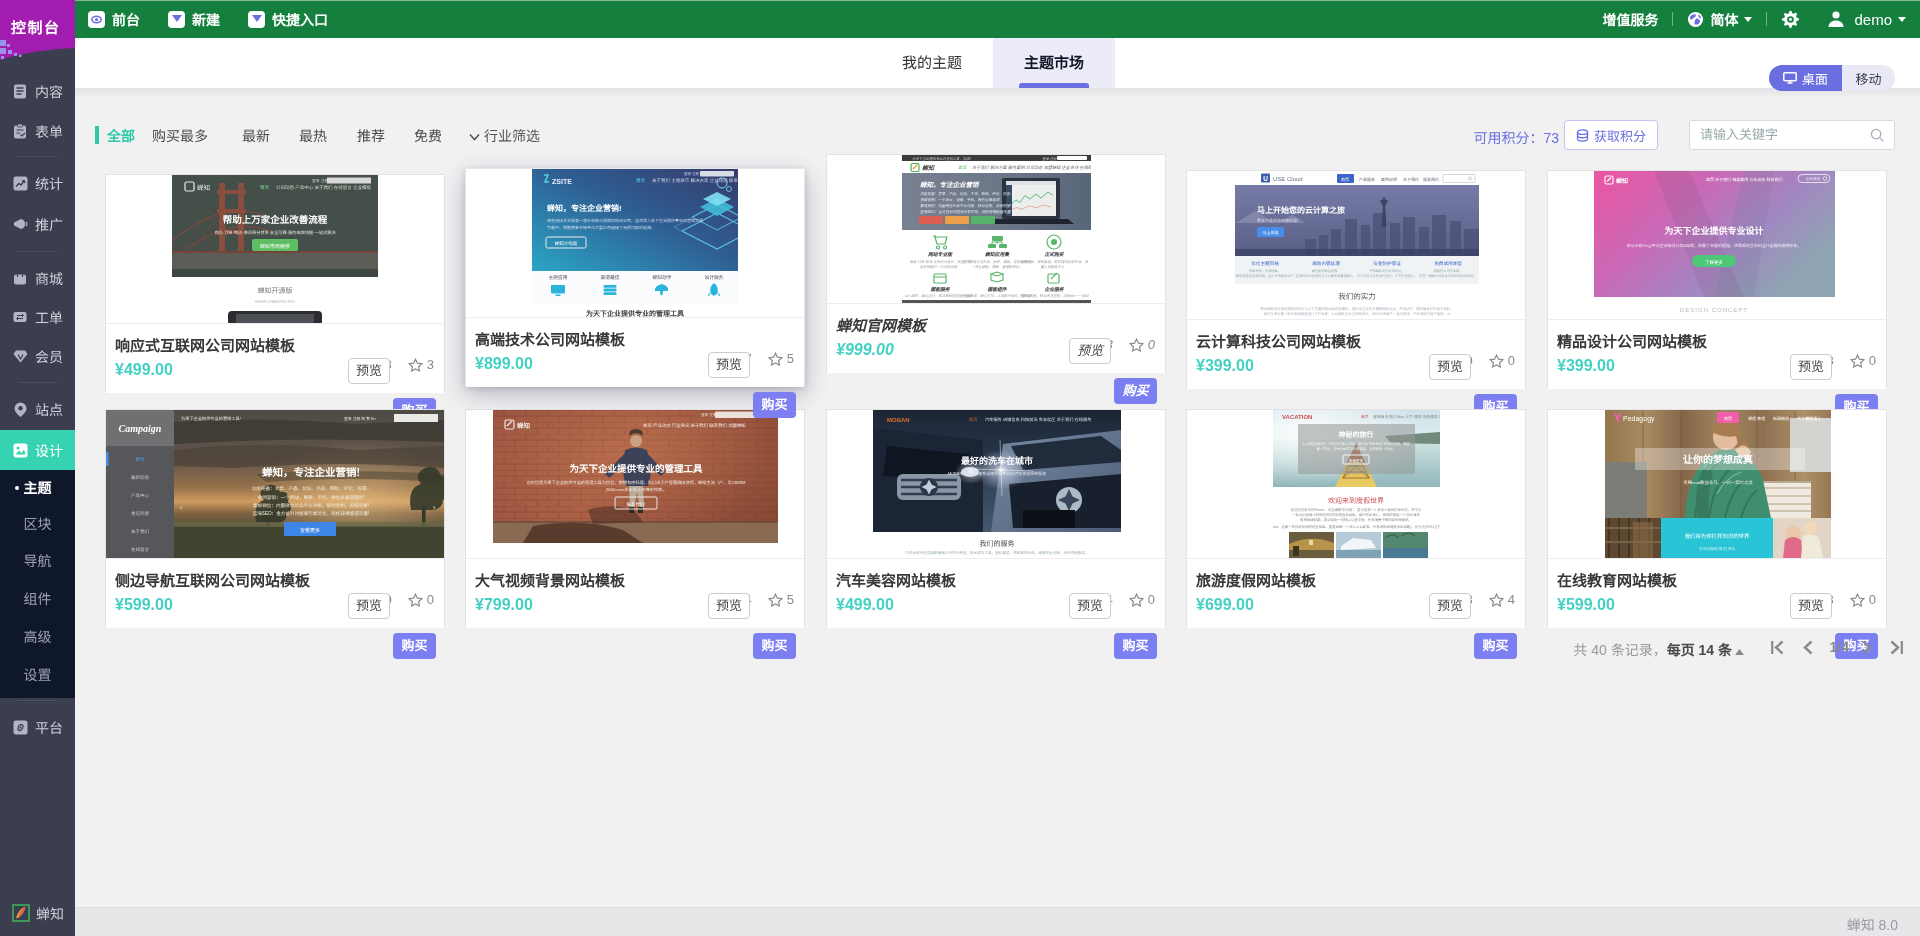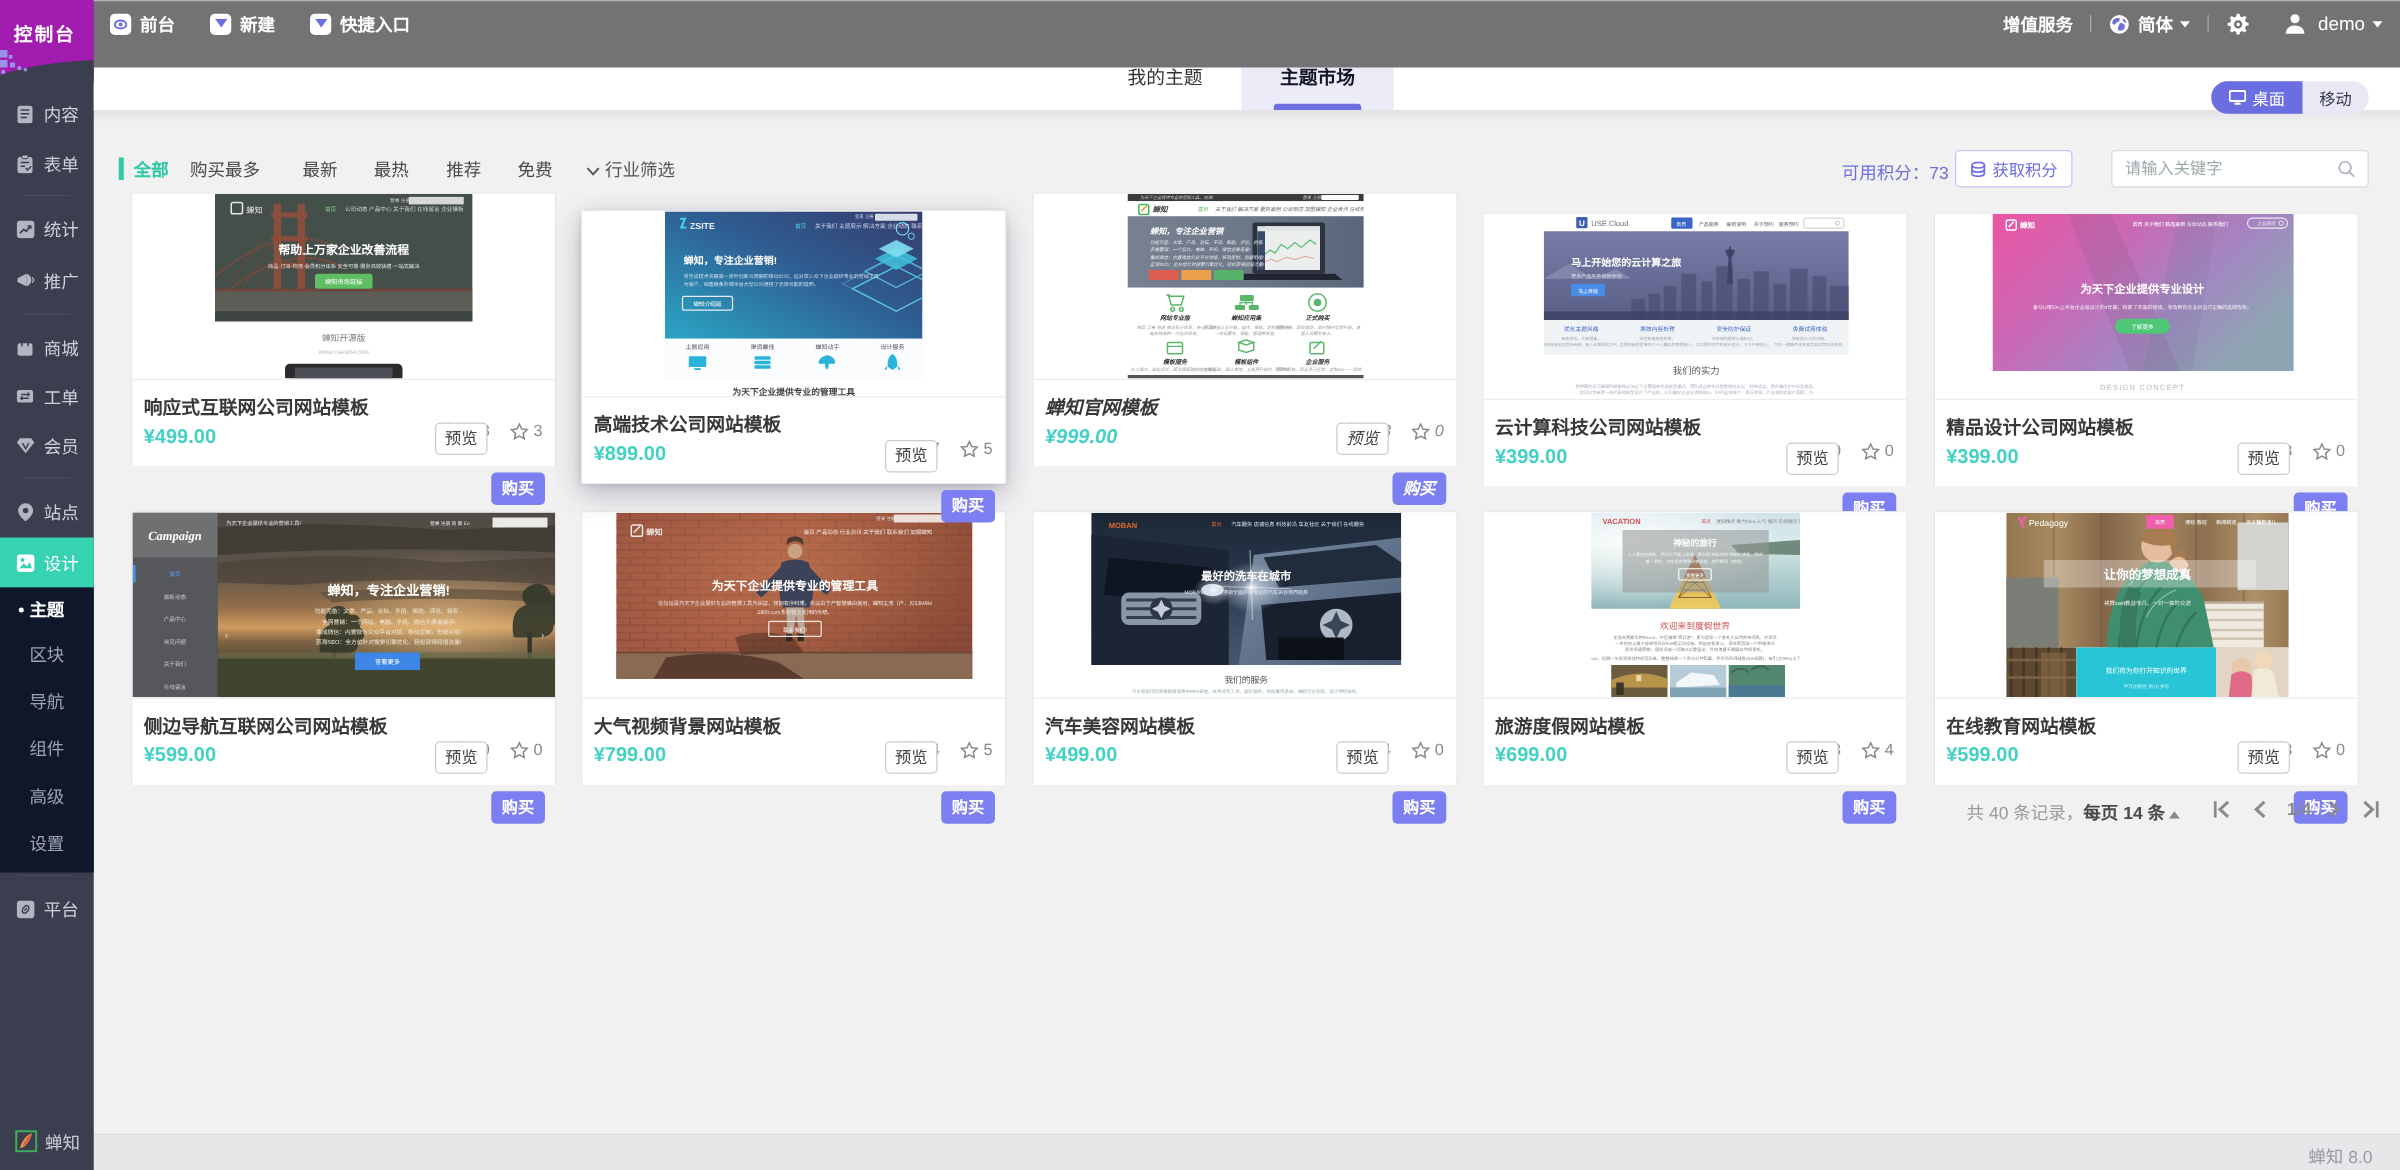--- a/index.html
+++ b/index.html
@@ -1,21 +1,21 @@
 <!DOCTYPE html>
 <html lang="zh-CN"><head>
 <meta charset="UTF-8">
 <title>控制台</title>
 <style>
 * { margin:0; padding:0; box-sizing:border-box; }
 html,body { width:1920px; height:936px; overflow:hidden; font-family:"Liberation Sans",sans-serif; }
 body { position:relative; background:#f1f1f2; }
 
 
-.topbar { position:absolute; left:0; top:0; width:1920px; height:54px; background:#737373; z-index:30;text-align:center; }
+.topbar { position:absolute; left:0; top:0; width:1920px; height:38px; background:#15803d; z-index:30;text-align:center; }
 .topbar .topedge { position:absolute; left:0; top:0; width:100%; height:1px; background:rgba(255,255,255,.45); }
 .logo-area { position:absolute; left:0; top:0; width:75px; height:62px; background:#a21caf; z-index:31; }
 .logo-area svg.slant { position:absolute; left:0; top:37px; }
 .logo-area .t { position:absolute; left:11px; top:16px; color:#fff; font-size:15px; font-weight:bold; letter-spacing:1.5px; }
 .tnav { position:absolute; top:0; height:38px; display:flex; align-items:center; color:#fff; font-size:14px; }
 .ticon { width:17px; height:17px; background:#fff; border-radius:4px; display:inline-flex; align-items:center; justify-content:center; margin-right:7px; }
 .tnav-item { display:flex; align-items:center; margin-right:28px; font-weight:bold; }
 .tright { position:absolute; right:14px; top:0; height:38px; display:flex; align-items:center; color:#fff; font-size:14px; }
 .tsep { width:1px; height:14px; background:rgba(255,255,255,.4); margin:0 14px; }
 .caret-d { display:inline-block; width:0; height:0; border-left:4px solid transparent; border-right:4px solid transparent; border-top:5px solid #fff; margin-left:6px; }
@@ -256,21 +256,21 @@
           <path d="M1.6 3.4 V7 c0 1.3 2.4 2.4 5.4 2.4 S12.4 8.3 12.4 7 V3.4" fill="none" stroke="#6b6fe0" stroke-width="1.4"></path>
           <path d="M1.6 7 V10.6 c0 1.3 2.4 2.4 5.4 2.4 s5.4-1.1 5.4-2.4 V7" fill="none" stroke="#6b6fe0" stroke-width="1.4"></path>
         </svg>获取积分</div>
     <div class="search">请输入关键字<svg width="15" height="15" viewBox="0 0 16 16" style="position:absolute; right:9px; top:7px;">
           <circle cx="6.5" cy="6.5" r="5" fill="none" stroke="#aab" stroke-width="1.4"></circle>
           <line x1="10.3" y1="10.3" x2="14.3" y2="14.3" stroke="#aab" stroke-width="1.4"></line>
         </svg></div>
   </div>
 
   <div id="cards">
-<div class="card" style="left:30px;top:66px;">
+<div class="card" style="left:30px;top:86px;">
   <div class="img"><svg width="338" height="148" viewBox="0 0 338 148">
 <clipPath id="c1">
               <rect x="0" y="0" width="206" height="148"></rect>
             </clipPath>
 <rect width="338" height="148" fill="#fff"></rect>
 <g transform="translate(66,0)" clip-path="url(#c1)">
 <rect width="206" height="102" fill="#49534d"></rect>
 <rect x="0" y="0" width="206" height="102" fill="#414b46" opacity=".5"></rect>
 <path d="M0 66 Q55 20 100 44" stroke="#844a3c" fill="none" stroke-width="1.4" opacity=".7"></path>
 <path d="M0 86 Q60 34 104 60" stroke="#85493a" fill="none" stroke-width="1.3" opacity=".8"></path>

